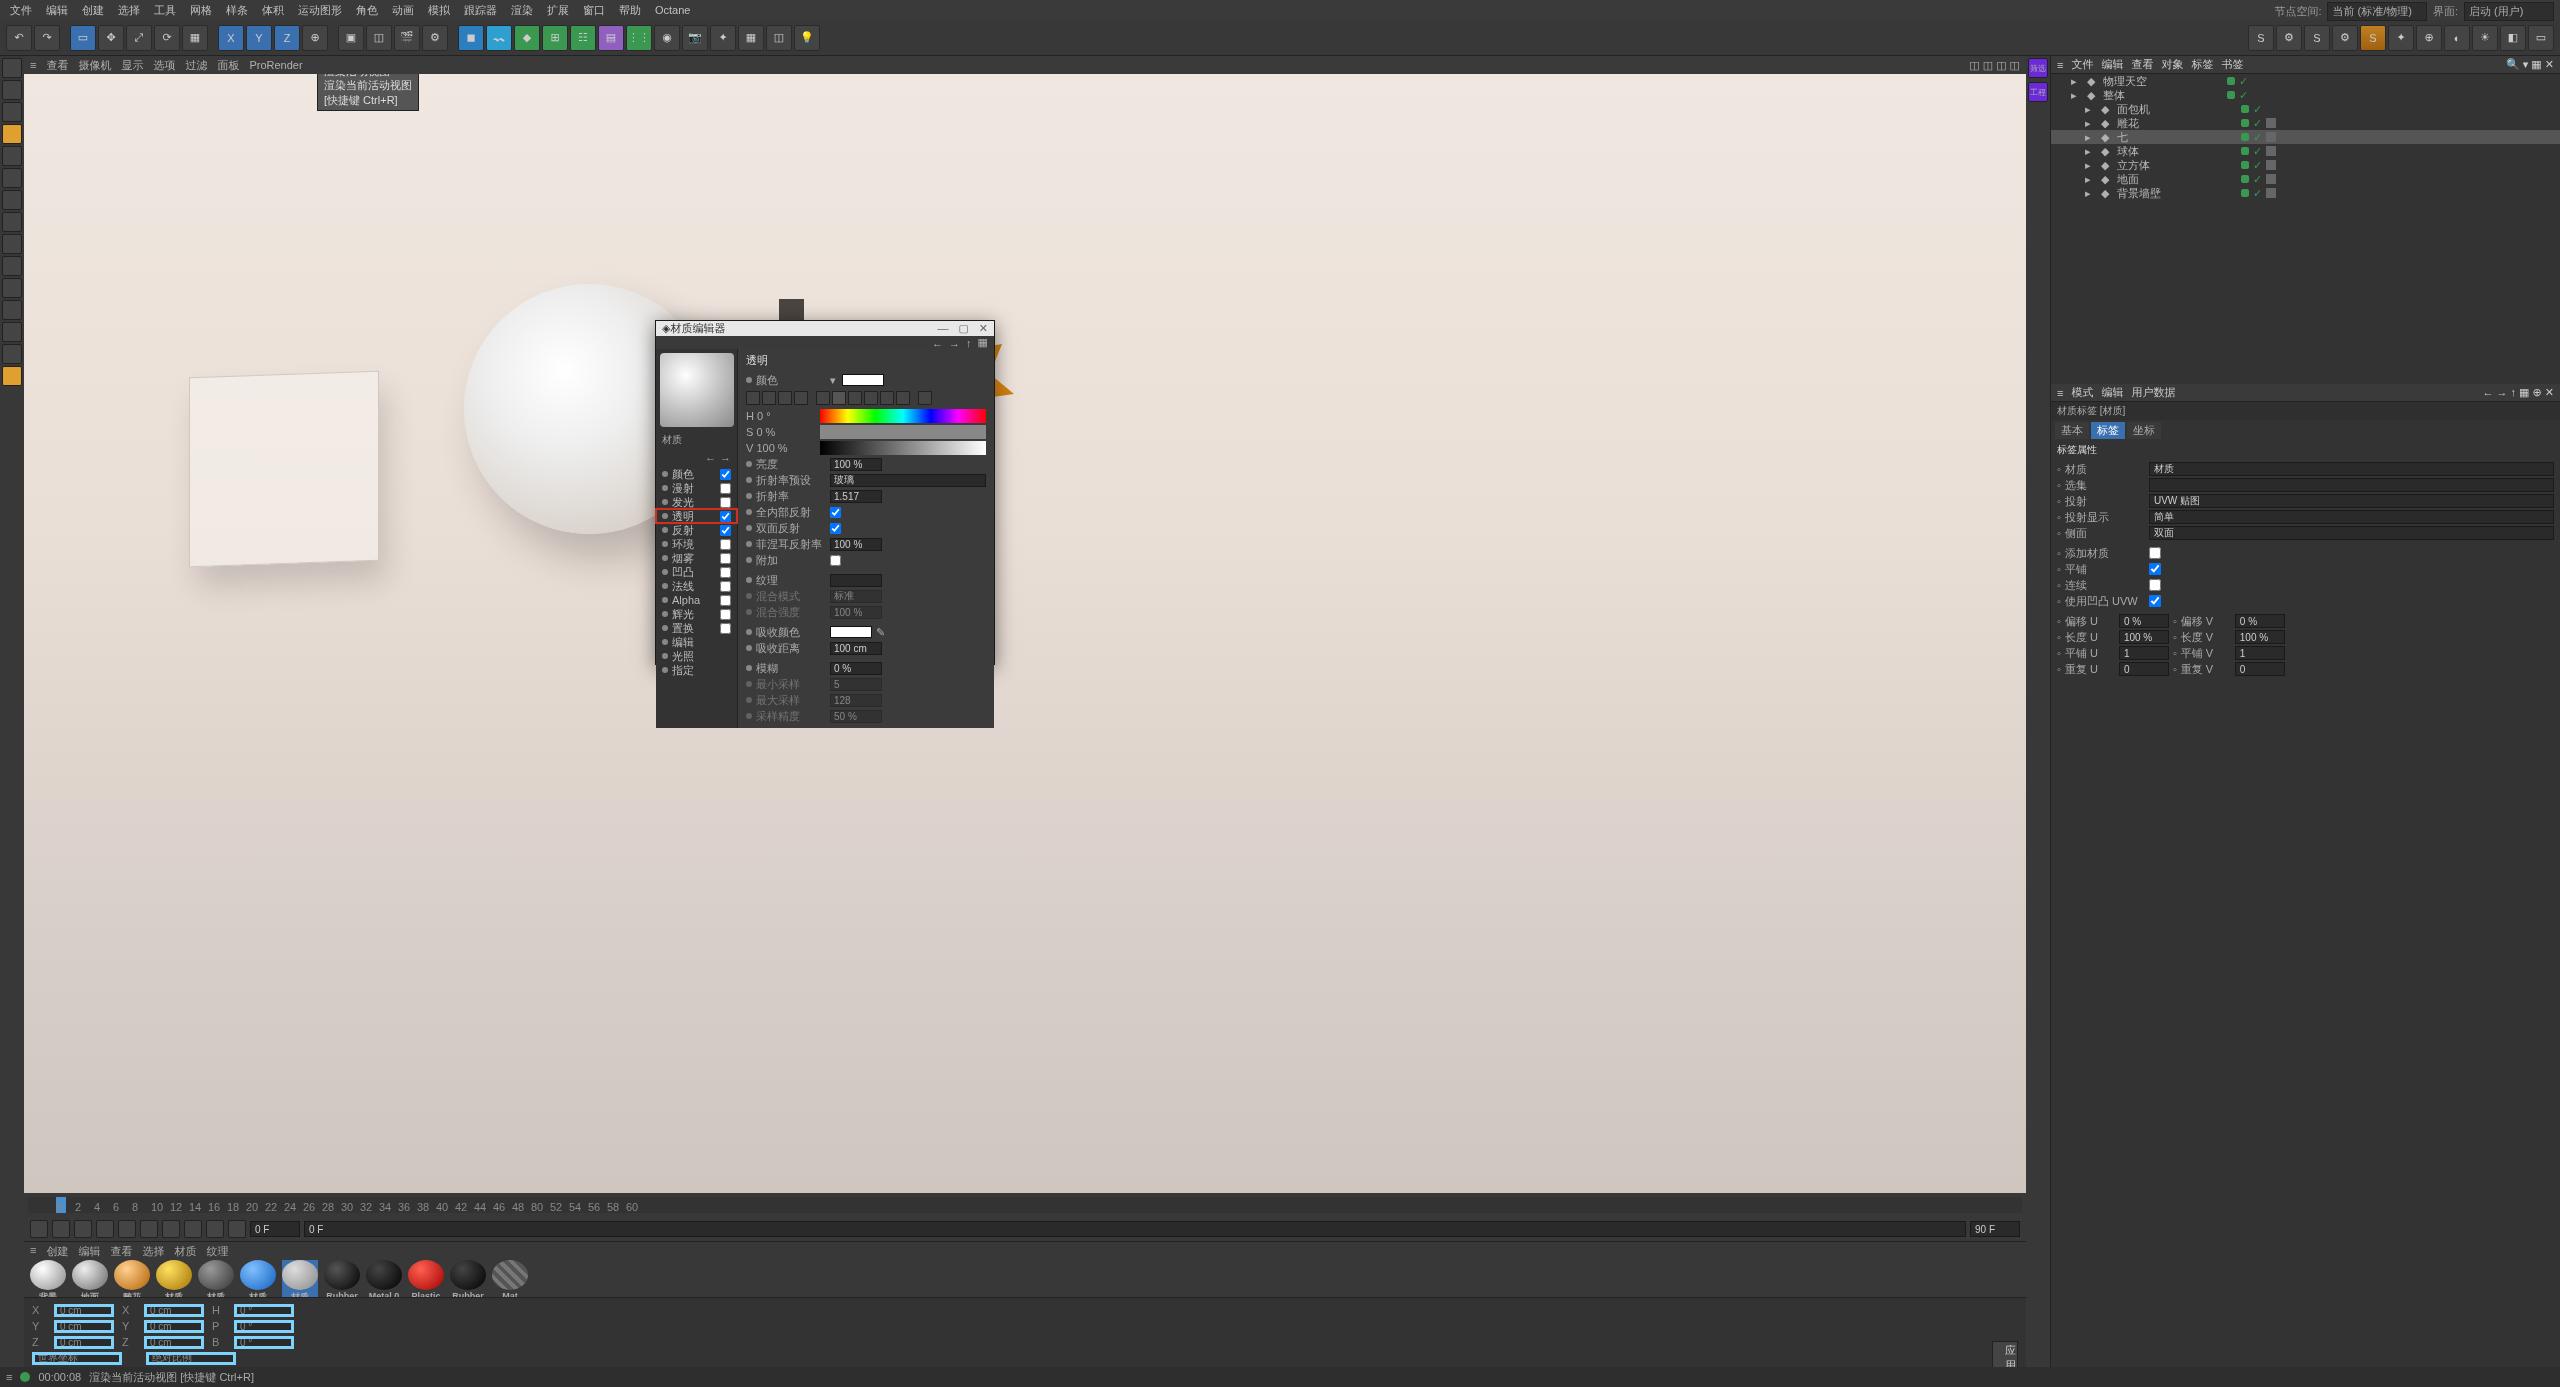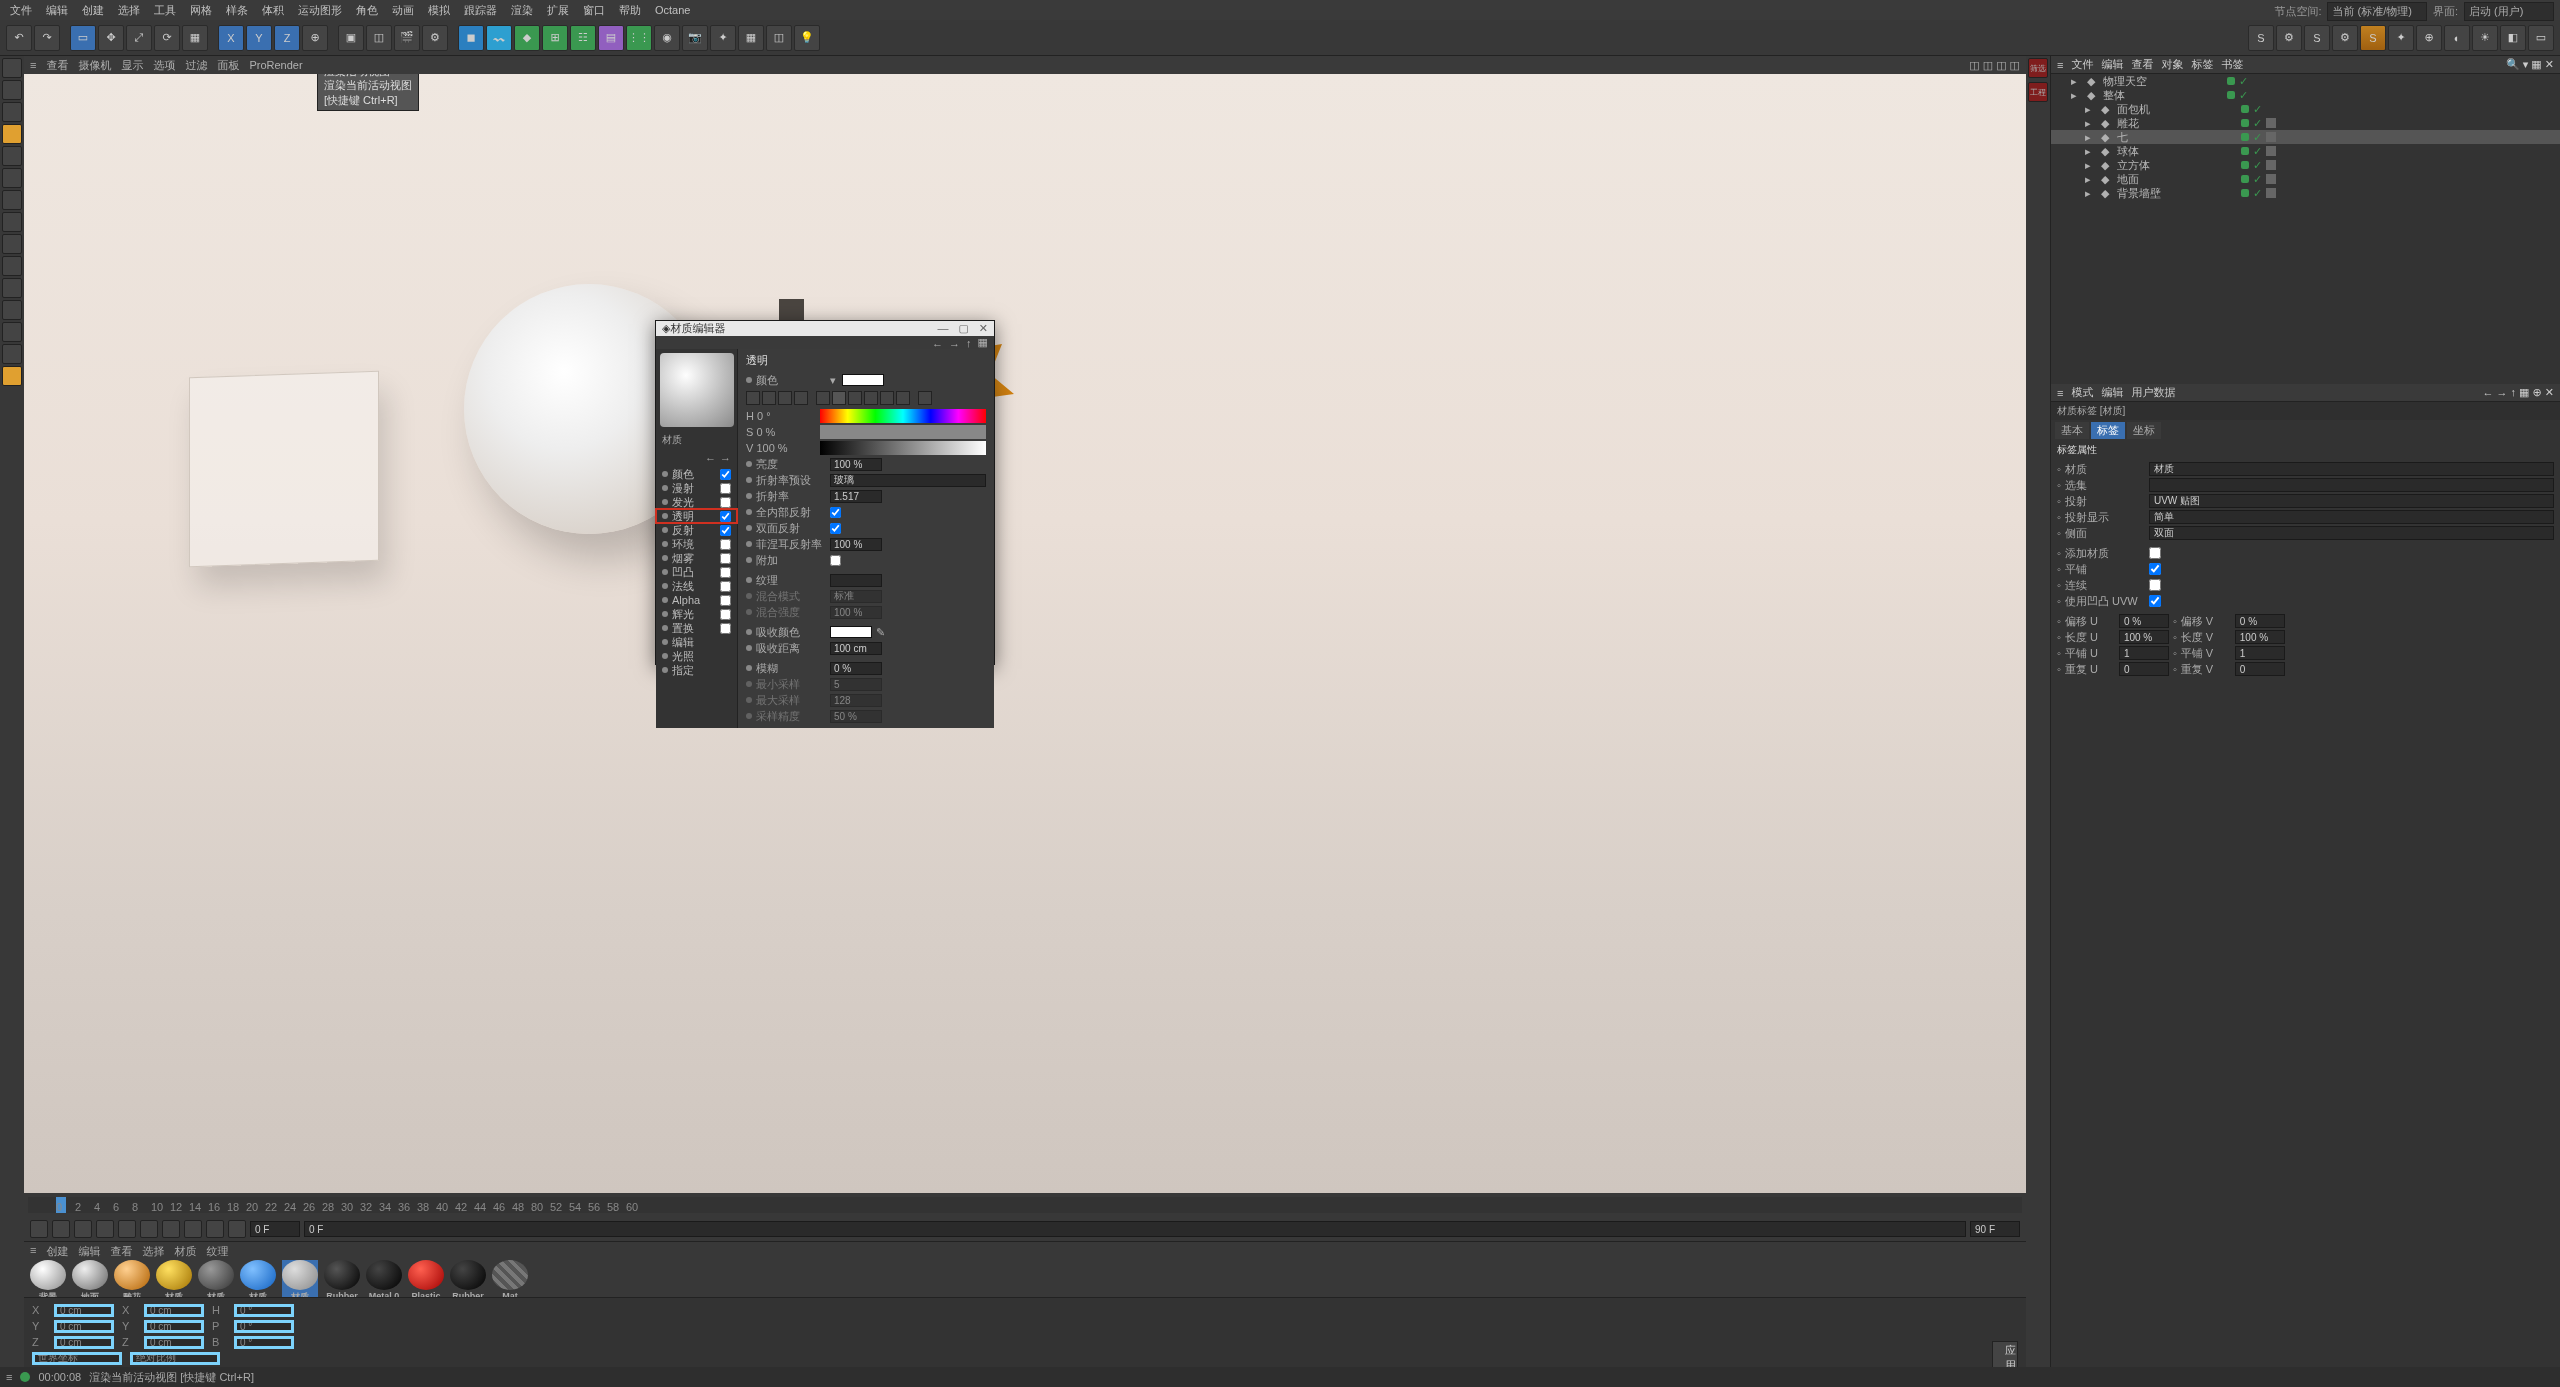--- a/index.html
+++ b/index.html
@@ -78,21 +78,21 @@
 .b6a{background:radial-gradient(circle at 35% 30%,#ddd,#888);}
 .b7{background:radial-gradient(circle at 35% 30%,#555,#000);}
 .b8{background:radial-gradient(circle at 35% 30%,#444,#000);}
 .b9{background:radial-gradient(circle at 35% 30%,#ff6050,#a00000);}
 .b10{background:radial-gradient(circle at 35% 30%,#444,#000);}
 .b12{background:repeating-linear-gradient(45deg,#777 0 4px,#555 4px 8px);}
 .mball.sel { background:#3a6fb0; }
 
 
 .rightstrip { background:#383838; display:flex; flex-direction:column; gap:4px; align-items:center; padding-top:2px; }
-.rightstrip .ic { width:20px; height:20px; background:#7f1d1d; border:1px solid #222; border-radius:2px; font-size:8px; color:#aaa; display:flex; align-items:center; justify-content:center; cursor:pointer;}
+.rightstrip .ic { width:20px; height:20px; background:#6d28d9; border:1px solid #222; border-radius:2px; font-size:8px; color:#aaa; display:flex; align-items:center; justify-content:center; cursor:pointer;}
 
 
 .rightcol { background:#383838; display:flex; flex-direction:column; border-left:1px solid #222; }
 .panelhdr { height:18px; background:#3a3a3a; color:#ccc; display:flex; align-items:center; gap:8px; padding:0 6px; font-size:10px; border-bottom:1px solid #222;}
 .objtree { flex: 0 0 310px; overflow:auto; background:#333; font-size:10px; }
 .row { display:flex; align-items:center; height:14px; padding-left:6px; gap:4px; }
 .row .nm{ color:#b8b8b8; width:120px; }
 .row .ico{ width:12px; height:12px; display:inline-block;}
 .row .dot{ width:8px;height:8px;border-radius:2px;background:#3a9850; }
 .row .tag{ width:10px;height:10px;background:#666; }
@@ -407,21 +407,21 @@
       <div class="r">
         <span>Z</span>
           <input value="0 cm" style="">
         <span>Z</span>
           <input value="0 cm" style="">
         <span>B</span>
           <input value="0 °" style="">
       </div>
       <div class="r">
         <input style="width: 90px;" value="世界坐标">
-        <input style="width: 90px;" value="绝对比例">
+        <input style="width: 90px; margin-left: 16px;" value="绝对比例">
         <span class="btn">应用</span>
       </div>
     </div>
   </div>
 
   <div class="rightstrip">
     <div class="ic">筛选</div>
     <div class="ic">工程</div>
   </div>
 

